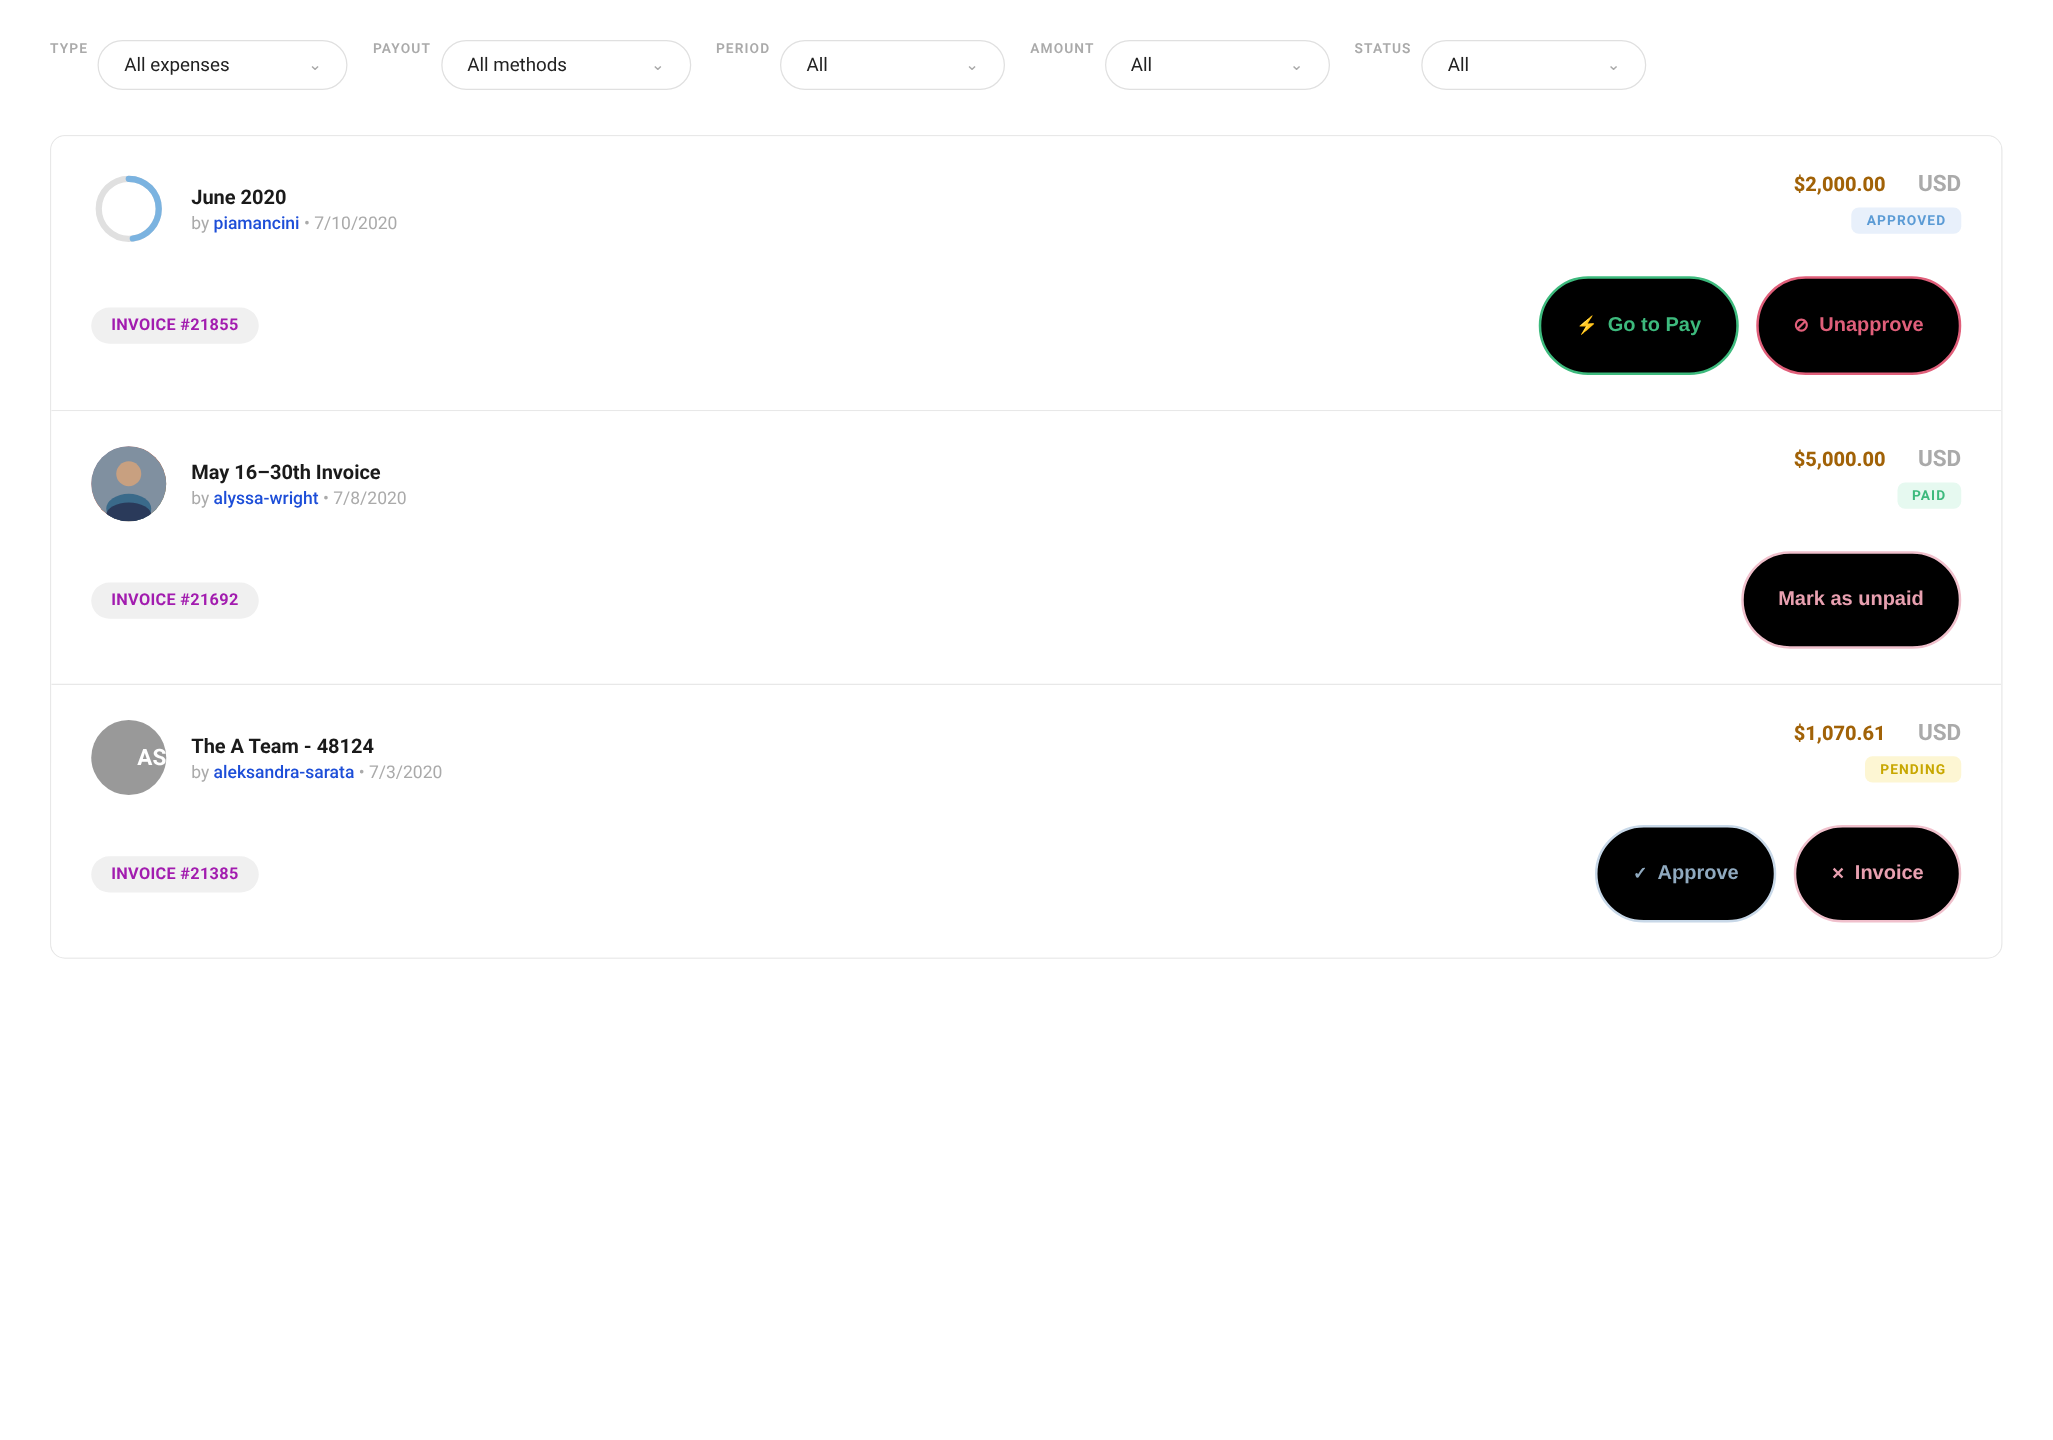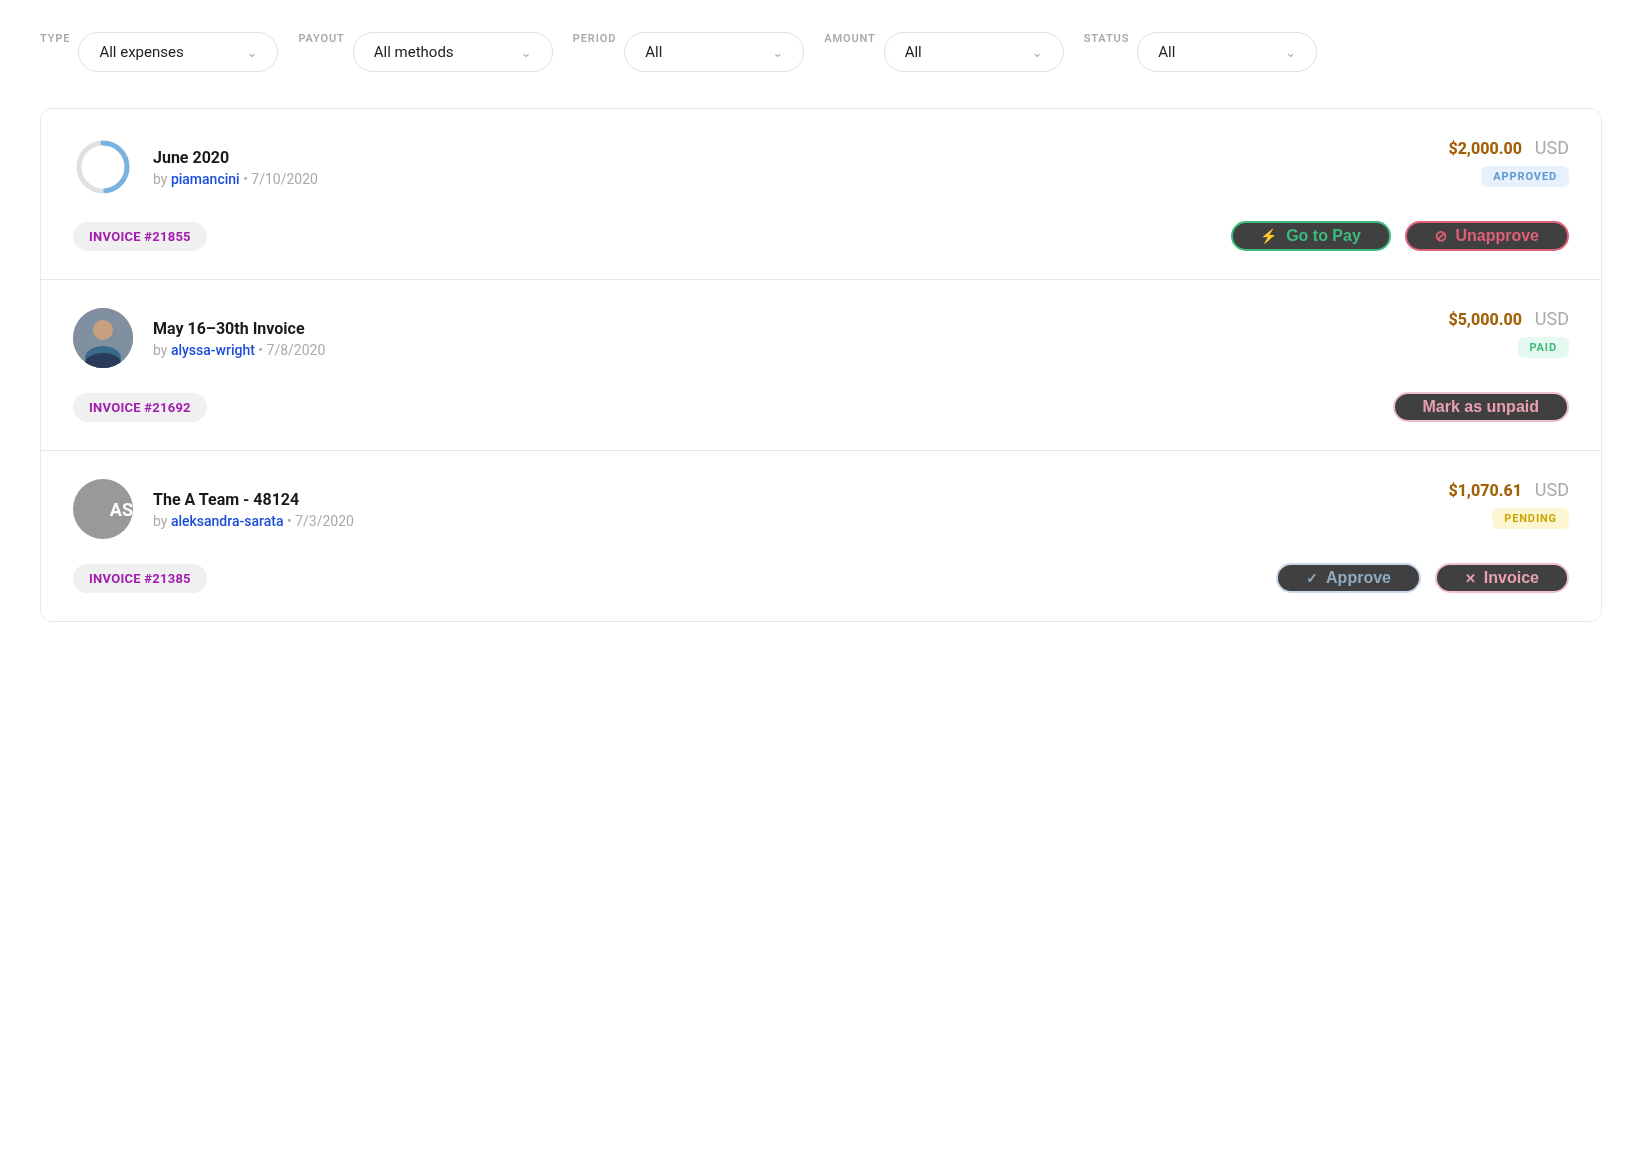--- a/index.html
+++ b/index.html
@@ -119,23 +119,23 @@
     .card-right {
       text-align: right;
     }
     .amount {
       font-size: 16px;
       font-weight: 800;
       color: #a16207;
     }
     .amount-currency {
       font-size: 18px;
-      font-weight: 400;
+      font-weight: 700;
       color: #aaa;
-      margin-left: 9px;
+      margin-left: 22px;
     }
     .status-badge {
       display: inline-block;
       margin-top: 8px;
       padding: 4px 12px;
       border-radius: 6px;
       font-size: 11px;
       font-weight: 700;
       letter-spacing: 0.08em;
       text-transform: uppercase;
@@ -166,29 +166,29 @@
       font-weight: 700;
       color: #a21caf;
       letter-spacing: 0.02em;
     }
     .action-buttons {
       display: flex;
       gap: 14px;
     }
     .btn {
       border-radius: 50px;
-      padding: 4px 28px;
+      padding: 28px 28px;
       font-size: 16px;
       font-weight: 600;
       cursor: pointer;
       display: flex;
       align-items: center;
       gap: 8px;
       border: 2px solid;
-      background: #404040;
+      background: #000000;
       transition: opacity 0.15s;
     }
     .btn-go-to-pay {
       border-color: #3dba7d;
       color: #3dba7d;
     }
     .btn-unapprove {
       border-color: #e05f7a;
       color: #e05f7a;
     }

